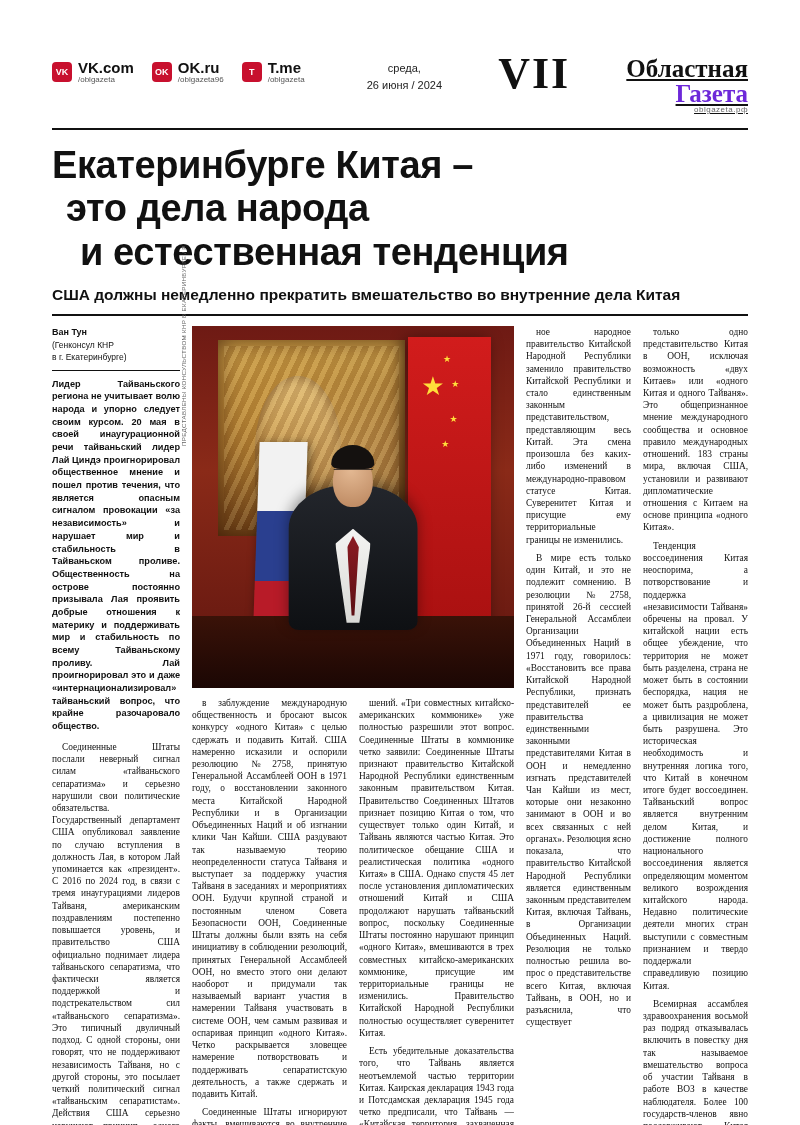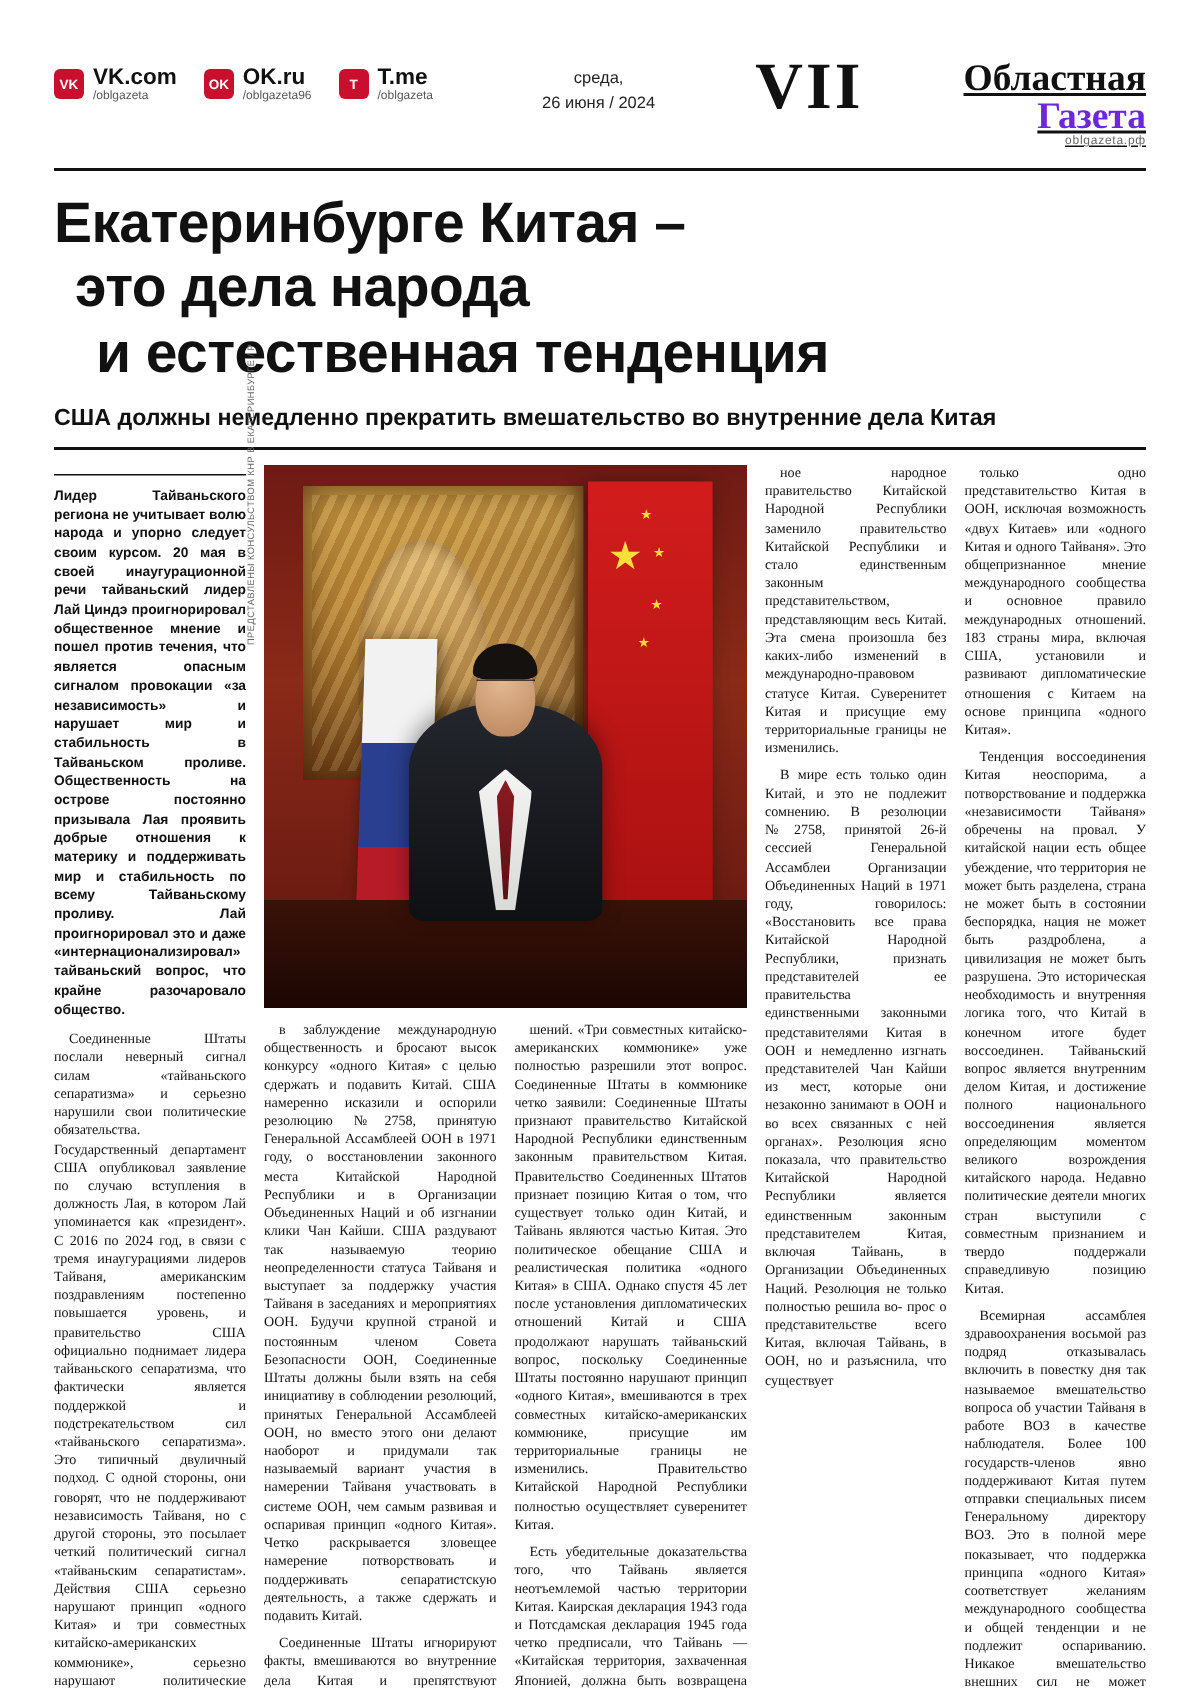--- a/index.html
+++ b/index.html
@@ -3,21 +3,21 @@
 <meta charset="utf-8">
 <style>
   html,body{margin:0;padding:0;}
   body{
     width:800px;height:1125px;
     background:#ffffff;
     font-family:"Liberation Serif", serif;
     color:#111;
     overflow:hidden;
   }
-  .page{position:relative;width:800px;height:1125px;padding:0;box-sizing:border-box;}
+  .page{position:relative;width:800px;height:1125px;padding:16px;box-sizing:border-box;}
 
   
   .masthead{
     display:flex;align-items:flex-start;justify-content:space-between;
     padding:40px 36px 8px 36px;
   }
   .socials{display:flex;gap:18px;padding-top:4px;}
   .social{display:flex;align-items:center;gap:6px;}
   .social .badge{
     width:20px;height:20px;border-radius:4px;background:#c8102e;
@@ -232,20 +232,25 @@
     <div class="l1">Екатеринбурге Китая –</div>
     <div class="l2">это дела народа</div>
     <div class="l3">и естественная тенденция</div>
   </div>
   <div class="subhead">США должны немедленно прекратить вмешательство во внутренние дела Китая</div>
   <div class="rule2"></div>
 
   <div class="body">
 
     <div>
+      <div class="byline">
+        <b>Ван Тун</b>
+        <div>(Генконсул КНР</div>
+        <div>в г. Екатеринбурге)</div>
+      </div>
       <div class="byline-rule"></div>
       <div class="lead">Лидер Тайваньского региона не учитывает волю народа и упорно следует своим курсом. 20 мая в своей инаугурационной речи тайваньский лидер Лай Циндэ проигнорировал общественное мнение и пошел против течения, что является опасным сигналом провокации «за независимость» и нарушает мир и стабильность в Тайваньском проливе. Общественность на острове постоянно призывала Лая проявить добрые отношения к материку и поддерживать мир и стабильность по всему Тайваньскому проливу. Лай проигнорировал это и даже «интернационализировал» тайваньский вопрос, что крайне разочаровало общество.</div>
       <div class="col-text">
         <p>Соединенные Штаты послали неверный сигнал силам «тайваньского сепаратизма» и серьезно нарушили свои политические обязательства. Государственный департамент США опубликовал заявление по случаю вступления в должность Лая, в котором Лай упоминается как «президент». С 2016 по 2024 год, в связи с тремя инаугурациями лидеров Тайваня, американским поздравлениям постепенно повышается уровень, и правительство США официально поднимает лидера тайваньского сепаратизма, что фактически является поддержкой и подстрекательством сил «тайваньского сепаратизма». Это типичный двуличный подход. С одной стороны, они говорят, что не поддерживают независимость Тайваня, но с другой стороны, это посылает четкий политический сигнал «тайваньским сепаратистам». Действия США серьезно нарушают принцип «одного Китая» и три совместных китайско-американских коммюнике», серьезно нарушают политические обязательства США поддерживать со США только неофициальные отношения с Тайванем, отправляя неверный сигнал «тайваньским сепаратистам».</p>
 
       </div>
     </div>
 
     <div class="photo-wrap">
       <div class="photo">

